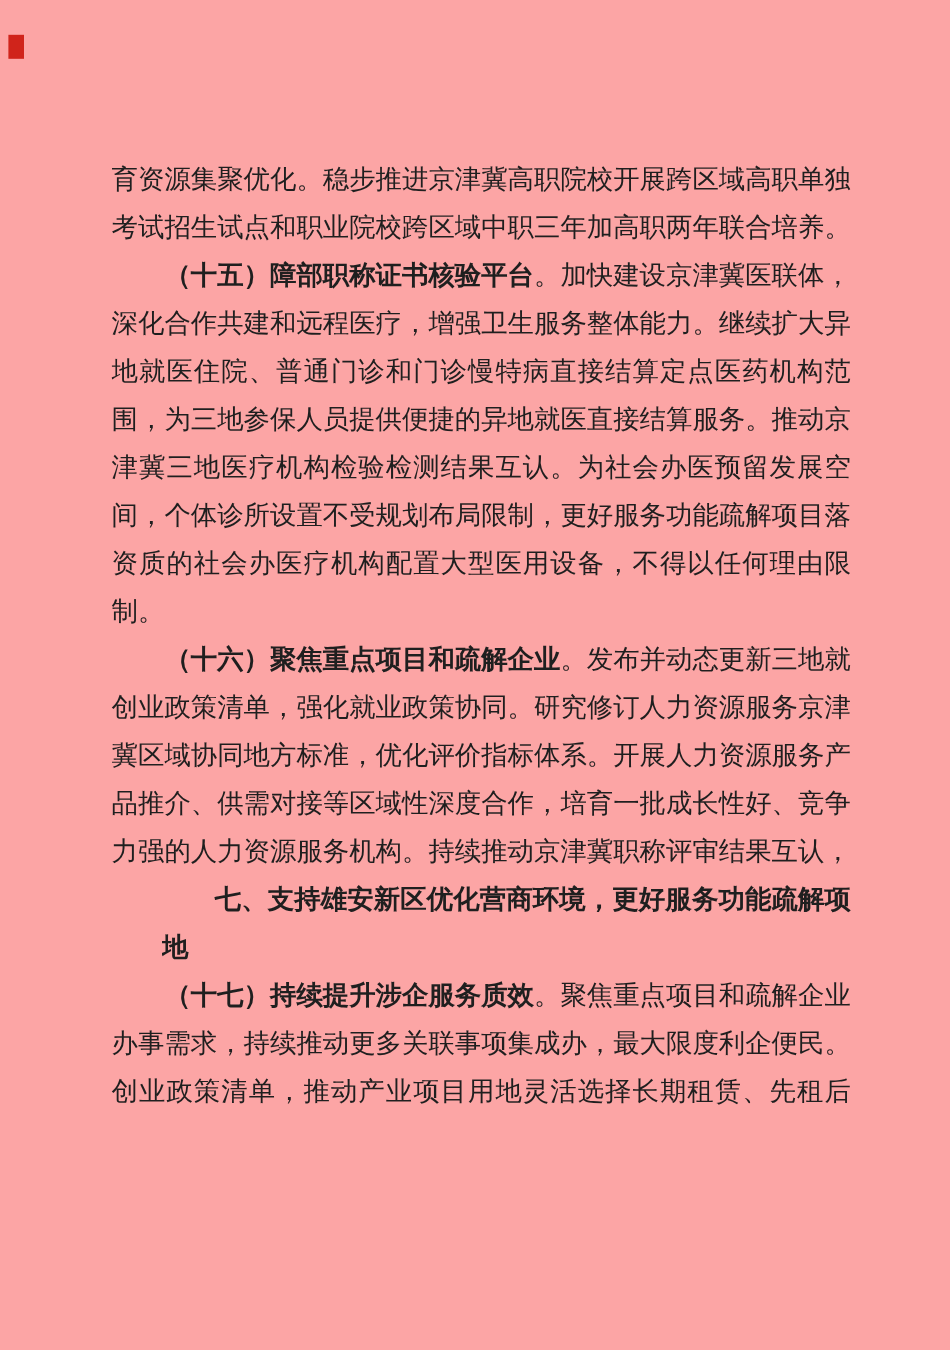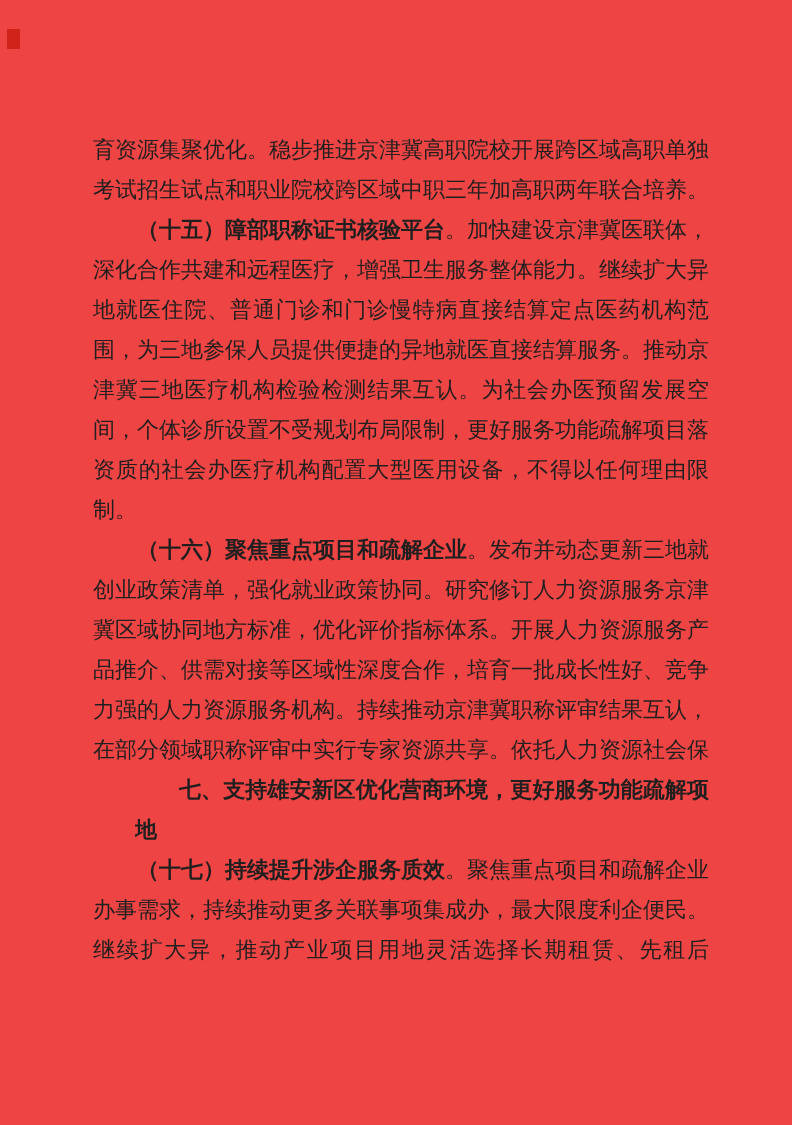--- a/index.html
+++ b/index.html
@@ -50,38 +50,37 @@
     font-weight: 700;
     margin-left: 42px;
   }
   .run { font-weight: normal; }
   .run.bold { font-weight: 700; }
   .line.heading .run { font-weight: 700; }
 </style>
 </head>
 <body>
 
-<div class="page" style="background: #ef4444;">
+<div class="page" style="background: #fca5a5;">
   <div class="red-mark" style="background: rgb(208, 36, 27);"></div>
   <div class="doc-body">
       <div class="line" style="color: rgb(31, 31, 31);"><span class="run">育资源集聚优化。稳步推进京津冀高职院校开展跨区域高职单独</span></div>
       <div class="line" style="color: rgb(31, 31, 31);"><span class="run">考试招生试点和职业院校跨区域中职三年加高职两年联合培养。</span></div>
       <div class="line indent" style="color: rgb(31, 31, 31);"><span class="run bold">（十五）障部职称证书核验平台</span><span class="run">。加快建设京津冀医联体，</span></div>
       <div class="line" style="color: rgb(31, 31, 31);"><span class="run">深化合作共建和远程医疗，增强卫生服务整体能力。继续扩大异</span></div>
       <div class="line" style="color: rgb(31, 31, 31);"><span class="run">地就医住院、普通门诊和门诊慢特病直接结算定点医药机构范</span></div>
       <div class="line" style="color: rgb(31, 31, 31);"><span class="run">围，为三地参保人员提供便捷的异地就医直接结算服务。推动京</span></div>
       <div class="line" style="color: rgb(31, 31, 31);"><span class="run">津冀三地医疗机构检验检测结果互认。为社会办医预留发展空</span></div>
       <div class="line" style="color: rgb(31, 31, 31);"><span class="run">间，个体诊所设置不受规划布局限制，更好服务功能疏解项目落</span></div>
       <div class="line" style="color: rgb(31, 31, 31);"><span class="run">资质的社会办医疗机构配置大型医用设备，不得以任何理由限</span></div>
       <div class="line no-just" style="color: rgb(31, 31, 31);"><span class="run">制。</span></div>
       <div class="line indent" style="color: rgb(31, 31, 31);"><span class="run bold">（十六）聚焦重点项目和疏解企业</span><span class="run">。发布并动态更新三地就业</span></div>
       <div class="line" style="color: rgb(31, 31, 31);"><span class="run">创业政策清单，强化就业政策协同。研究修订人力资源服务京津</span></div>
       <div class="line" style="color: rgb(31, 31, 31);"><span class="run">冀区域协同地方标准，优化评价指标体系。开展人力资源服务产</span></div>
       <div class="line" style="color: rgb(31, 31, 31);"><span class="run">品推介、供需对接等区域性深度合作，培育一批成长性好、竞争</span></div>
       <div class="line" style="color: rgb(31, 31, 31);"><span class="run">力强的人力资源服务机构。持续推动京津冀职称评审结果互认，</span></div>
-      <div class="line" style="color: rgb(31, 31, 31);"><span class="run">在部分领域职称评审中实行专家资源共享。依托人力资源社会保</span></div>
       <div class="line indent heading" style="color: rgb(31, 31, 31);"><span class="run bold">七、支持雄安新区优化营商环境，更好服务功能疏解项目落</span></div>
       <div class="line no-just heading" style="color: rgb(31, 31, 31);"><span class="run bold">地</span></div>
       <div class="line indent" style="color: rgb(31, 31, 31);"><span class="run bold">（十七）持续提升涉企服务质效</span><span class="run">。聚焦重点项目和疏解企业</span></div>
       <div class="line" style="color: rgb(31, 31, 31);"><span class="run">办事需求，持续推动更多关联事项集成办，最大限度利企便民。</span></div>
-      <div class="line" style="color: rgb(31, 31, 31);"><span class="run">继续扩大异，推动产业项目用地灵活选择长期租赁、先租后</span></div>
+      <div class="line" style="color: rgb(31, 31, 31);"><span class="run">创业政策清单，推动产业项目用地灵活选择长期租赁、先租后</span></div>
     </div>
 </div>
 
 </body></html>

